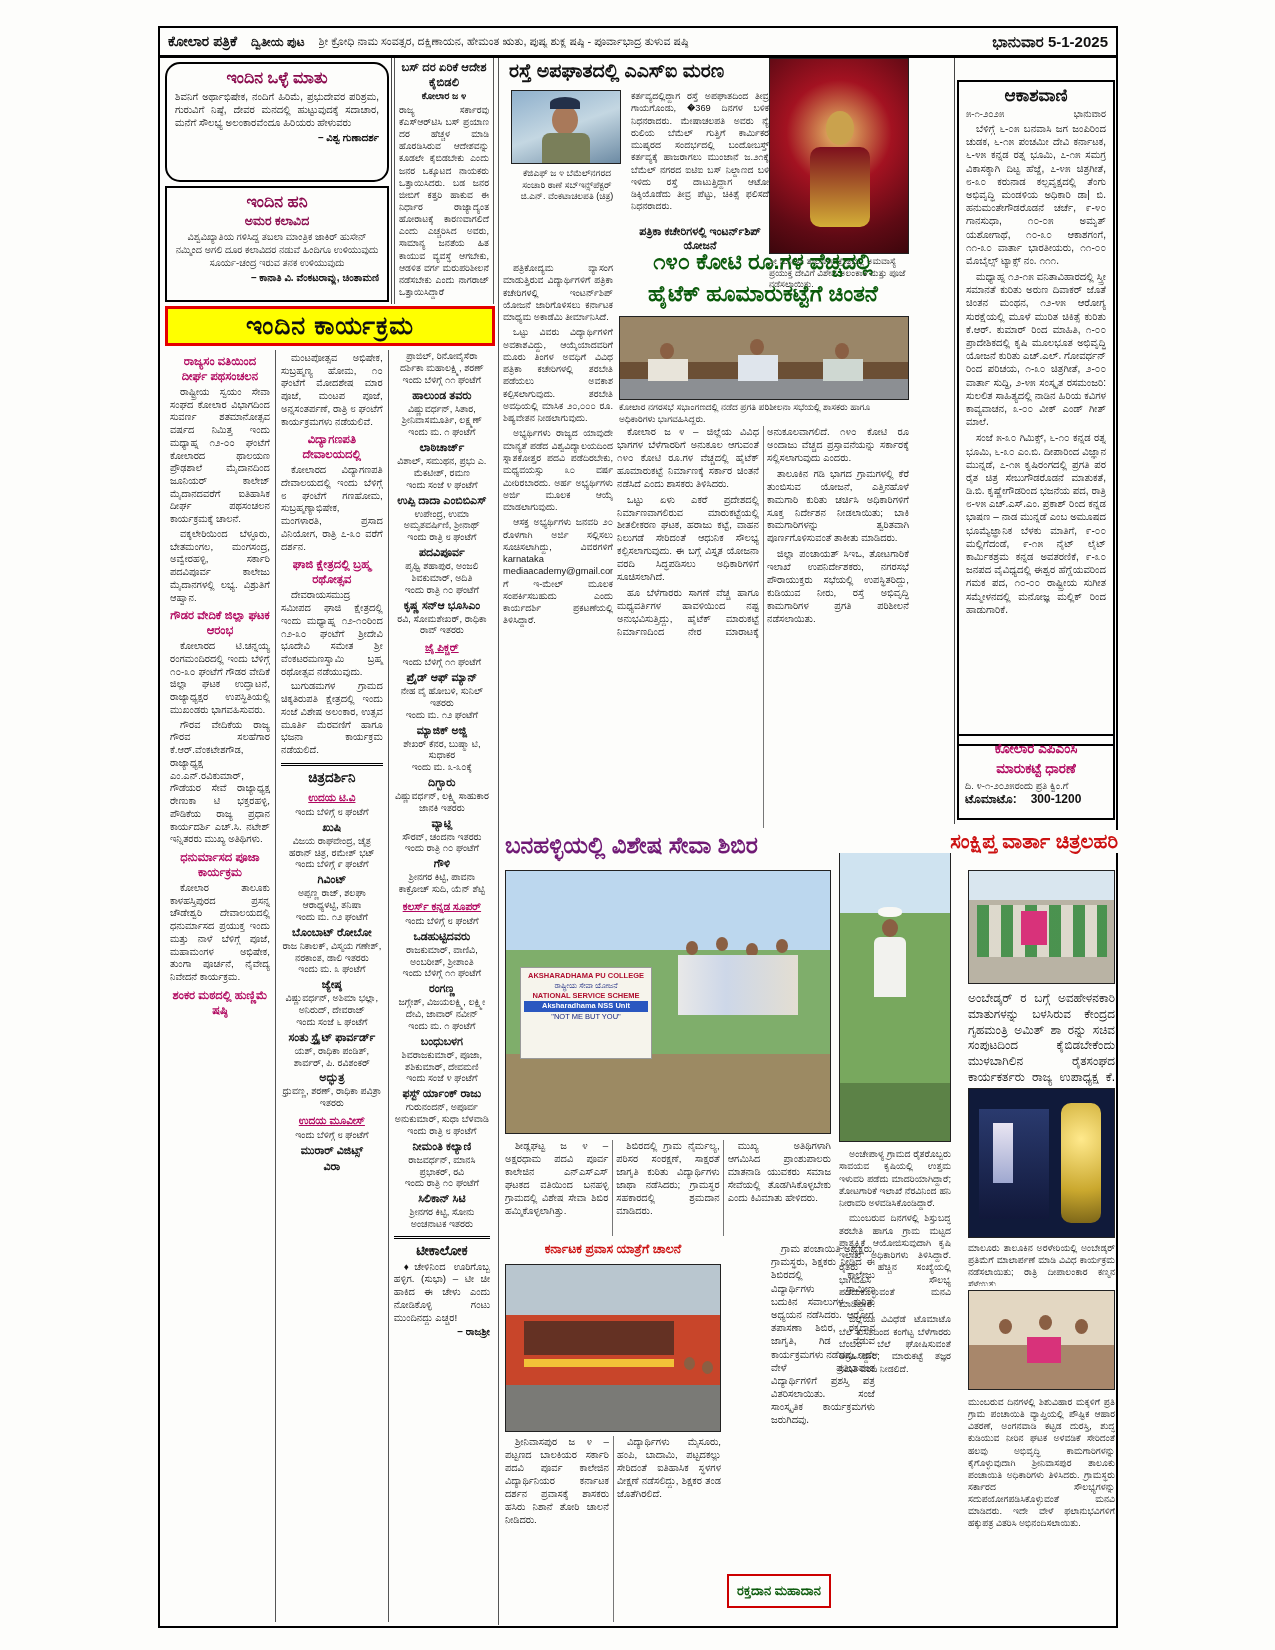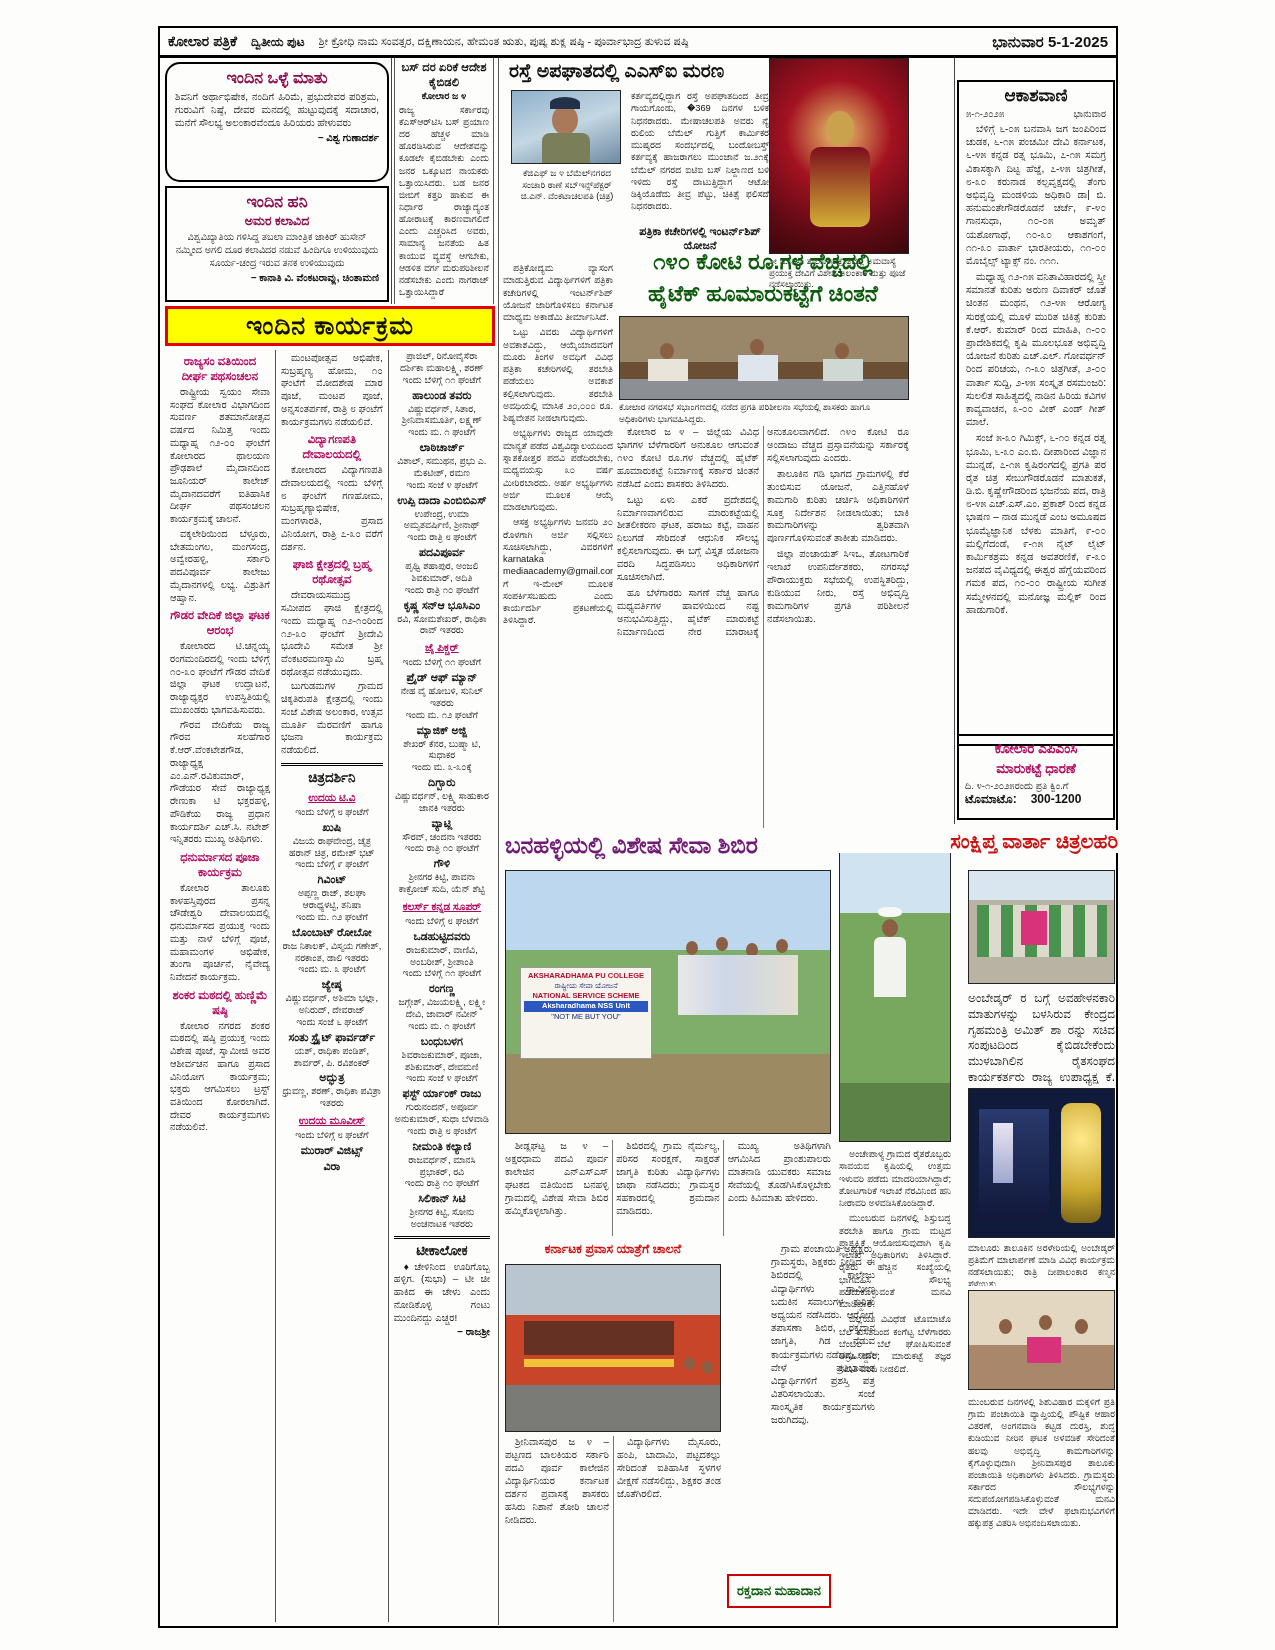--- a/index.html
+++ b/index.html
@@ -95,21 +95,20 @@
 
         <div class="h">ರಾಜ್ಯಸಂ ವತಿಯಿಂದ ದೀರ್ಘ ಪಥಸಂಚಲನ</div>
             <div class="p">ರಾಷ್ಟ್ರೀಯ ಸ್ವಯಂ ಸೇವಾ ಸಂಘದ ಕೋಲಾರ ವಿಭಾಗದಿಂದ ಸುವರ್ಣ ಶತಮಾನೋತ್ಸವ ವರ್ಷದ ನಿಮಿತ್ತ ಇಂದು ಮಧ್ಯಾಹ್ನ ೧೨-೦೦ ಘಂಟೆಗೆ ಕೋಲಾರದ ಥಾಲಯಣ ಪ್ರೌಢಶಾಲೆ ಮೈದಾನದಿಂದ ಜೂನಿಯರ್ ಕಾಲೇಜ್ ಮೈದಾನದವರೆಗೆ ಐತಿಹಾಸಿಕ ದೀರ್ಘ ಪಥಸಂಚಲನ ಕಾರ್ಯಕ್ರಮಕ್ಕೆ ಚಾಲನೆ.</div>
             <div class="p">ವಕ್ಕಲೇರಿಯಿಂದ ಬೆಳ್ಳೂರು, ಬೇತಮಂಗಲ, ಮಂಗಸಂದ್ರ, ಅವ್ವೇರಹಳ್ಳಿ, ಸರ್ಕಾರಿ ಪದವಿಪೂರ್ವ ಕಾಲೇಜು ಮೈದಾನಗಳಲ್ಲಿ ಲಭ್ಯ. ವಿಶ್ರುತಿಗೆ ಆಹ್ವಾನ.</div>
             <div class="h">ಗೌಡರ ವೇದಿಕೆ ಜಿಲ್ಲಾ ಘಟಕ ಆರಂಭ</div>
             <div class="p">ಕೋಲಾರದ ಟಿ.ಚನ್ನಯ್ಯ ರಂಗಮಂದಿರದಲ್ಲಿ ಇಂದು ಬೆಳಿಗ್ಗೆ ೧೦-೩೦ ಘಂಟೆಗೆ ಗೌಡರ ವೇದಿಕೆ ಜಿಲ್ಲಾ ಘಟಕ ಉದ್ಘಾಟನೆ, ರಾಜ್ಯಾಧ್ಯಕ್ಷರ ಉಪಸ್ಥಿತಿಯಲ್ಲಿ ಮುಖಂಡರು ಭಾಗವಹಿಸುವರು.</div>
             <div class="p">ಗೌರವ ವೇದಿಕೆಯ ರಾಜ್ಯ ಗೌರವ ಸಲಹೆಗಾರ ಕೆ.ಆರ್.ವೆಂಕಟೇಶಗೌಡ, ರಾಜ್ಯಾಧ್ಯಕ್ಷ ಎಂ.ಎನ್.ರವಿಕುಮಾರ್, ಗೌಡೆಯರ ಸೇವೆ ರಾಜ್ಯಾಧ್ಯಕ್ಷ ರೇಣುಕಾ ಟಿ ಭಕ್ತರಹಳ್ಳಿ, ಪೌಡಿಕೆಯ ರಾಜ್ಯ ಪ್ರಧಾನ ಕಾರ್ಯದರ್ಶಿ ಎಚ್.ಸಿ. ನಟೇಶ್ ಇನ್ನಿತರರು ಮುಖ್ಯ ಅತಿಥಿಗಳು.</div>
             <div class="h">ಧನುರ್ಮಾಸದ ಪೂಜಾ ಕಾರ್ಯಕ್ರಮ</div>
             <div class="p">ಕೋಲಾರ ತಾಲೂಕು ಕಾಳಹಸ್ತಿಪುರದ ಪ್ರಸನ್ನ ಚೌಡೇಶ್ವರಿ ದೇವಾಲಯದಲ್ಲಿ ಧನುರ್ಮಾಸದ ಪ್ರಯುಕ್ತ ಇಂದು ಮತ್ತು ನಾಳೆ ಬೆಳಿಗ್ಗೆ ಪೂಜೆ, ಮಹಾಮಂಗಳ ಅಭಿಷೇಕ, ತುಂಗಾ ಪೂರ್ಚನೆ, ನೈವೇದ್ಯ ನಿವೇದನೆ ಕಾರ್ಯಕ್ರಮ.</div>
             <div class="h">ಶಂಕರ ಮಠದಲ್ಲಿ ಹುಣ್ಣಿಮೆ ಷಷ್ಠಿ</div>
-            <div class="p">ಕೋಲಾರ ನಗರದ ಶಂಕರ ಮಠದಲ್ಲಿ ಷಷ್ಠಿ ಪ್ರಯುಕ್ತ ಇಂದು ವಿಶೇಷ ಪೂಜೆ, ಸ್ವಾಮೀಜಿ ಅವರ ಆಶೀರ್ವಚನ ಹಾಗೂ ಪ್ರಸಾದ ವಿನಿಯೋಗ ಕಾರ್ಯಕ್ರಮ; ಭಕ್ತರು ಆಗಮಿಸಲು ಟ್ರಸ್ಟ್ ವತಿಯಿಂದ ಕೋರಲಾಗಿದೆ. ದೇವರ ಕಾರ್ಯಕ್ರಮಗಳು ನಡೆಯಲಿವೆ.</div>
           </div>
         <div class="lcol" style="width:110px;">
 
         <div class="p">ಮಂಟಪೋತ್ಸವ ಅಭಿಷೇಕ, ಸುಬ್ರಹ್ಮಣ್ಯ ಹೋಮ, ೧೦ ಘಂಟೆಗೆ ಮೋದಶೇಷ ಮಾರ ಪೂಜೆ, ಮಂಟಪ ಪೂಜೆ, ಅನ್ನಸಂತರ್ಪಣೆ, ರಾತ್ರಿ ೮ ಘಂಟೆಗೆ ಕಾರ್ಯಕ್ರಮಗಳು ನಡೆಯಲಿವೆ.</div>
             <div class="h">ವಿದ್ಯಾಗಣಪತಿ ದೇವಾಲಯದಲ್ಲಿ</div>
             <div class="p">ಕೋಲಾರದ ವಿದ್ಯಾಗಣಪತಿ ದೇವಾಲಯದಲ್ಲಿ ಇಂದು ಬೆಳಿಗ್ಗೆ ೮ ಘಂಟೆಗೆ ಗಣಹೋಮ, ಸುಬ್ರಹ್ಮಣ್ಯಾಭಿಷೇಕ, ಮಂಗಳಾರತಿ, ಪ್ರಸಾದ ವಿನಿಯೋಗ, ರಾತ್ರಿ ೭-೩೦ ವರೆಗೆ ದರ್ಶನ.</div>
             <div class="h">ಘಾಜಿ ಕ್ಷೇತ್ರದಲ್ಲಿ ಬ್ರಹ್ಮ ರಥೋತ್ಸವ</div>
             <div class="p">ದೇವರಾಯಸಮುದ್ರ ಸಮೀಪದ ಘಾಜಿ ಕ್ಷೇತ್ರದಲ್ಲಿ ಇಂದು ಮಧ್ಯಾಹ್ನ ೧೨-೧೦ರಿಂದ ೧೨-೩೦ ಘಂಟೆಗೆ ಶ್ರೀದೇವಿ ಭೂದೇವಿ ಸಮೇತ ಶ್ರೀ ವೆಂಕಟರಮಣಸ್ವಾಮಿ ಬ್ರಹ್ಮ ರಥೋತ್ಸವ ನಡೆಯುವುದು.</div>
             <div class="p">ಬುಗುಡಮಗಳ ಗ್ರಾಮದ ಚಿಕ್ಕತಿರುಪತಿ ಕ್ಷೇತ್ರದಲ್ಲಿ ಇಂದು ಸಂಜೆ ವಿಶೇಷ ಅಲಂಕಾರ, ಉತ್ಸವ ಮೂರ್ತಿ ಮೆರವಣಿಗೆ ಹಾಗೂ ಭಜನಾ ಕಾರ್ಯಕ್ರಮ ನಡೆಯಲಿದೆ.</div>
             <div class="sec">ಚಿತ್ರದರ್ಶಿನಿ</div>

